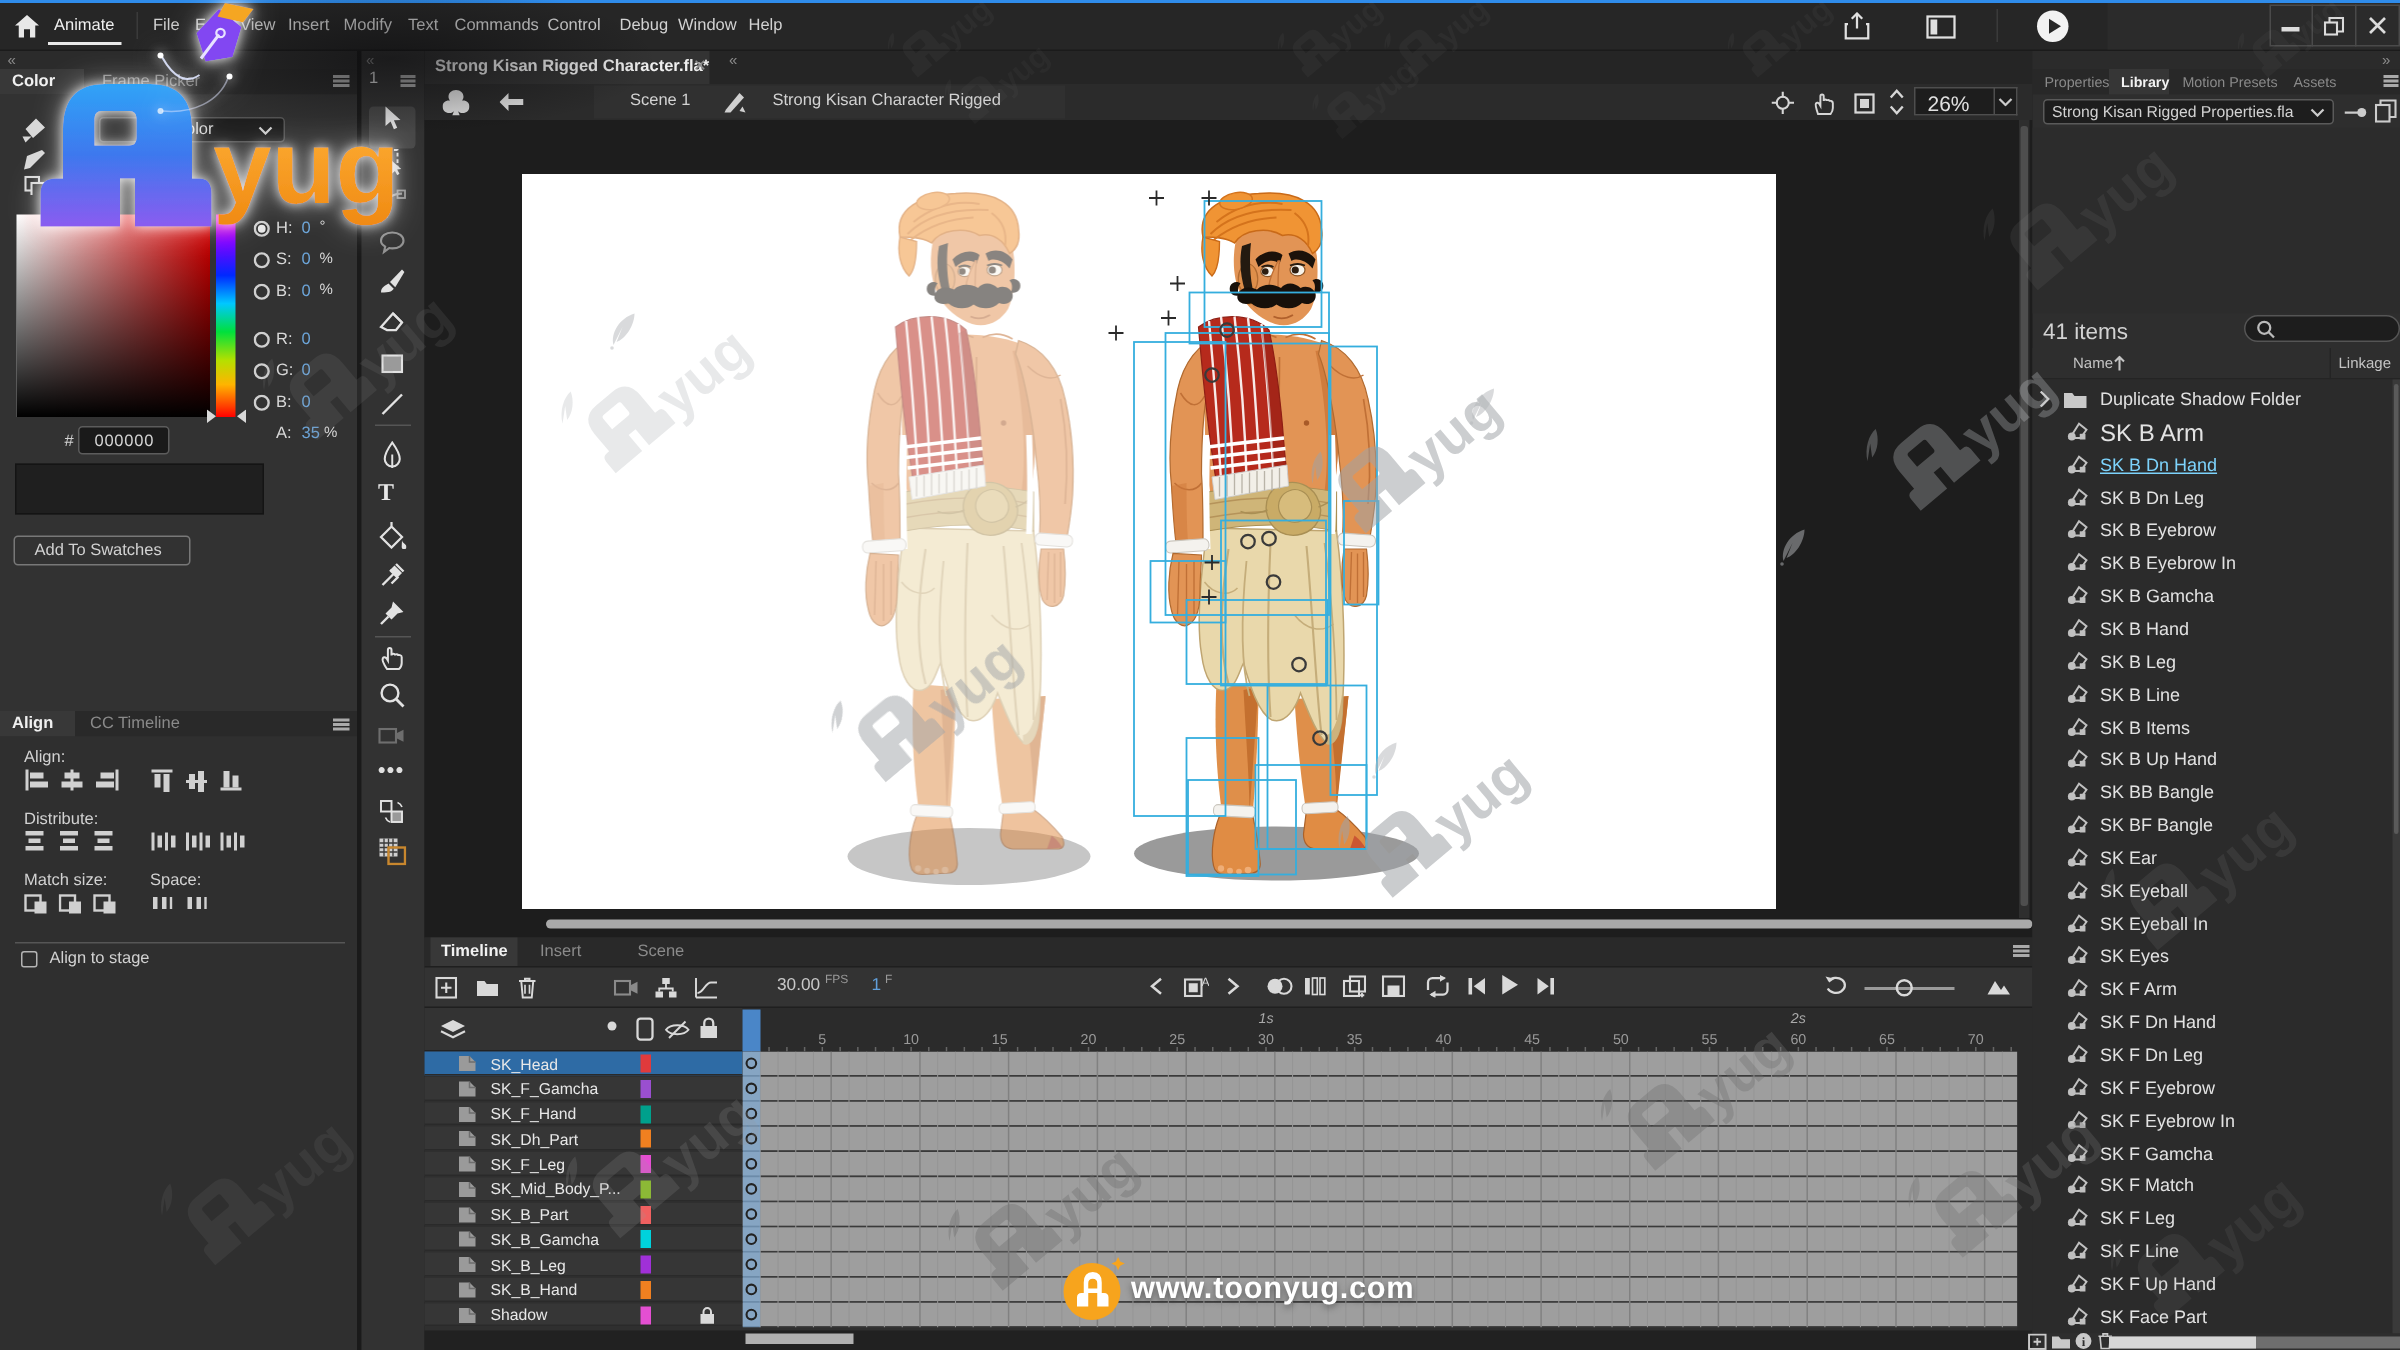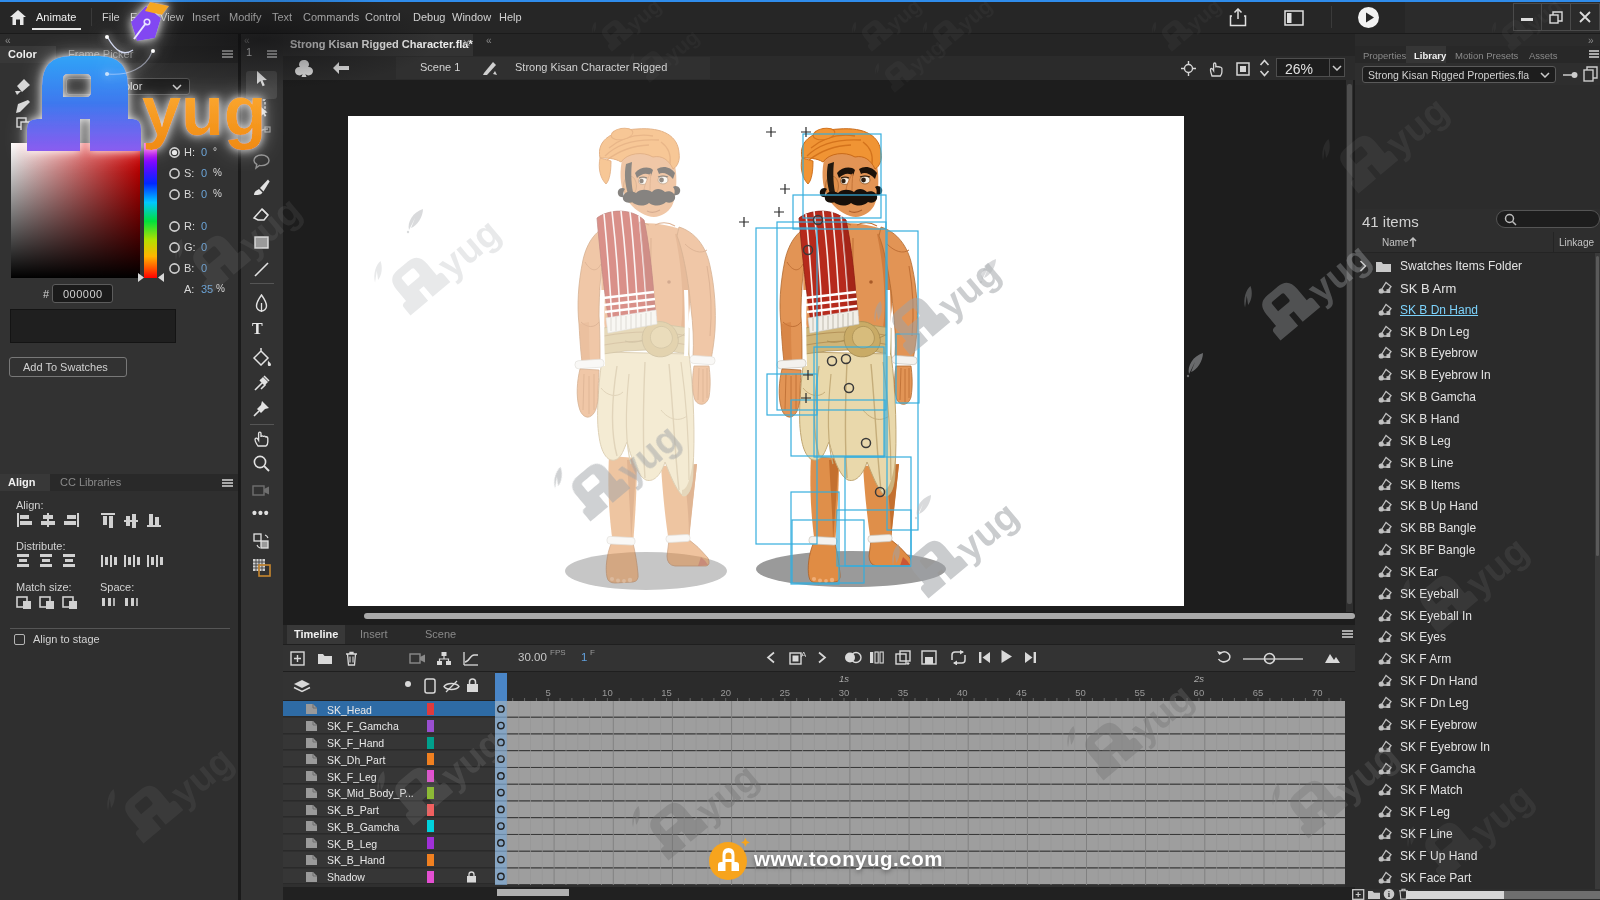--- a/index.html
+++ b/index.html
@@ -181,21 +181,21 @@
   <div class="abs txt" style="left:63px;top:288px;font-size:11px;letter-spacing:.5px;">000000</div>
 
   <div class="abs" style="left:10px;top:309px;width:166px;height:34px;background:#1f1f1f;border:1px solid #141414;"></div>
 
   <div class="abs" style="left:9px;top:357px;width:118px;height:20px;background:#323232;border:1px solid #787878;border-radius:3px;"></div>
   <div class="abs txt" style="left:23px;top:361px;font-size:11px;">Add To Swatches</div>
 
   <div class="abs" style="left:0;top:474px;width:238px;height:17px;background:#292929;"></div>
   <div class="abs" style="left:0;top:474px;width:50px;height:17px;background:#383838;"></div>
   <div class="abs txt" style="left:8px;top:476px;font-size:11px;color:#f0f0f0;font-weight:bold;">Align</div>
-  <div class="abs dim" style="left:60px;top:476px;font-size:11px;">CC Libraries</div>
+  <div class="abs dim" style="left:60px;top:476px;font-size:11px;">CC Timeline</div>
   <div class="abs" style="left:222px;top:479px;width:11px;height:1.6px;background:#aaa;box-shadow:0 3px 0 #aaa, 0 6px 0 #aaa;"></div>
   <div class="abs" style="left:0;top:491px;width:238px;height:409px;background:#2f2f2f;"></div>
   <div class="abs txt" style="left:16px;top:499px;font-size:11px;">Align:</div>
   <div id="alignrow1">
 <div class="abs" style="left:16px;top:512px;">
         <svg width="18" height="16" viewBox="0 0 18 16">
           <rect x="1" y="1" width="2" height="14" fill="#d0d0d0"></rect>
           <rect x="4" y="3" width="9" height="4" fill="#d0d0d0"></rect>
           <rect x="4" y="9" width="12" height="4" fill="#d0d0d0"></rect>
         </svg>
@@ -1284,29 +1284,29 @@
 <div class="abs" style="left:1359px;top:260px;">
         <svg width="8" height="12">
           <path d="M1.5 1 L6.5 6 L1.5 11" fill="none" stroke="#ccc" stroke-width="1.6"></path>
         </svg>
       </div>
 <div class="abs" style="left:1375px;top:260px;">
         <svg width="17" height="13">
           <path d="M1 2 L6.5 2 L8 4 L16 4 L16 12 L1 12 Z" fill="#c9c9c9"></path>
         </svg>
       </div>
-<div class="abs" style="left:1400px;top:259px;color:#e2e2e2;font-size:12px;">Swatches Items Folder</div>
+<div class="abs" style="left:1400px;top:259px;color:#e2e2e2;font-size:12px;">Duplicate Shadow Folder</div>
 <div class="abs" style="left:1377px;top:281px;">
         <svg width="16" height="14" viewBox="0 0 16 14">
           <path d="M3 11 L9 1.5 L14 5.5 L10 11 Z" fill="none" stroke="#c0c0c0" stroke-width="1.3"></path>
           <circle cx="4.2" cy="10" r="2.6" fill="#c0c0c0"></circle>
           <rect x="9.5" y="8.2" width="3.8" height="3.8" fill="#c0c0c0"></rect>
         </svg>
       </div>
-<div class="abs" style="left:1400px;top:281px;color:#e2e2e2;font-size:13px;">SK B Arm</div>
+<div class="abs" style="left:1400px;top:281px;color:#e2e2e2;font-size:16px;">SK B Arm</div>
 <div class="abs" style="left:1377px;top:303px;">
         <svg width="16" height="14" viewBox="0 0 16 14">
           <path d="M3 11 L9 1.5 L14 5.5 L10 11 Z" fill="none" stroke="#c0c0c0" stroke-width="1.3"></path>
           <circle cx="4.2" cy="10" r="2.6" fill="#c0c0c0"></circle>
           <rect x="9.5" y="8.2" width="3.8" height="3.8" fill="#c0c0c0"></rect>
         </svg>
       </div>
 <div class="abs" style="left:1400px;top:303px;color:#7dd3fc;font-size:12px;text-decoration:underline;">SK B Dn Hand</div>
 <div class="abs" style="left:1377px;top:325px;">
         <svg width="16" height="14" viewBox="0 0 16 14">

